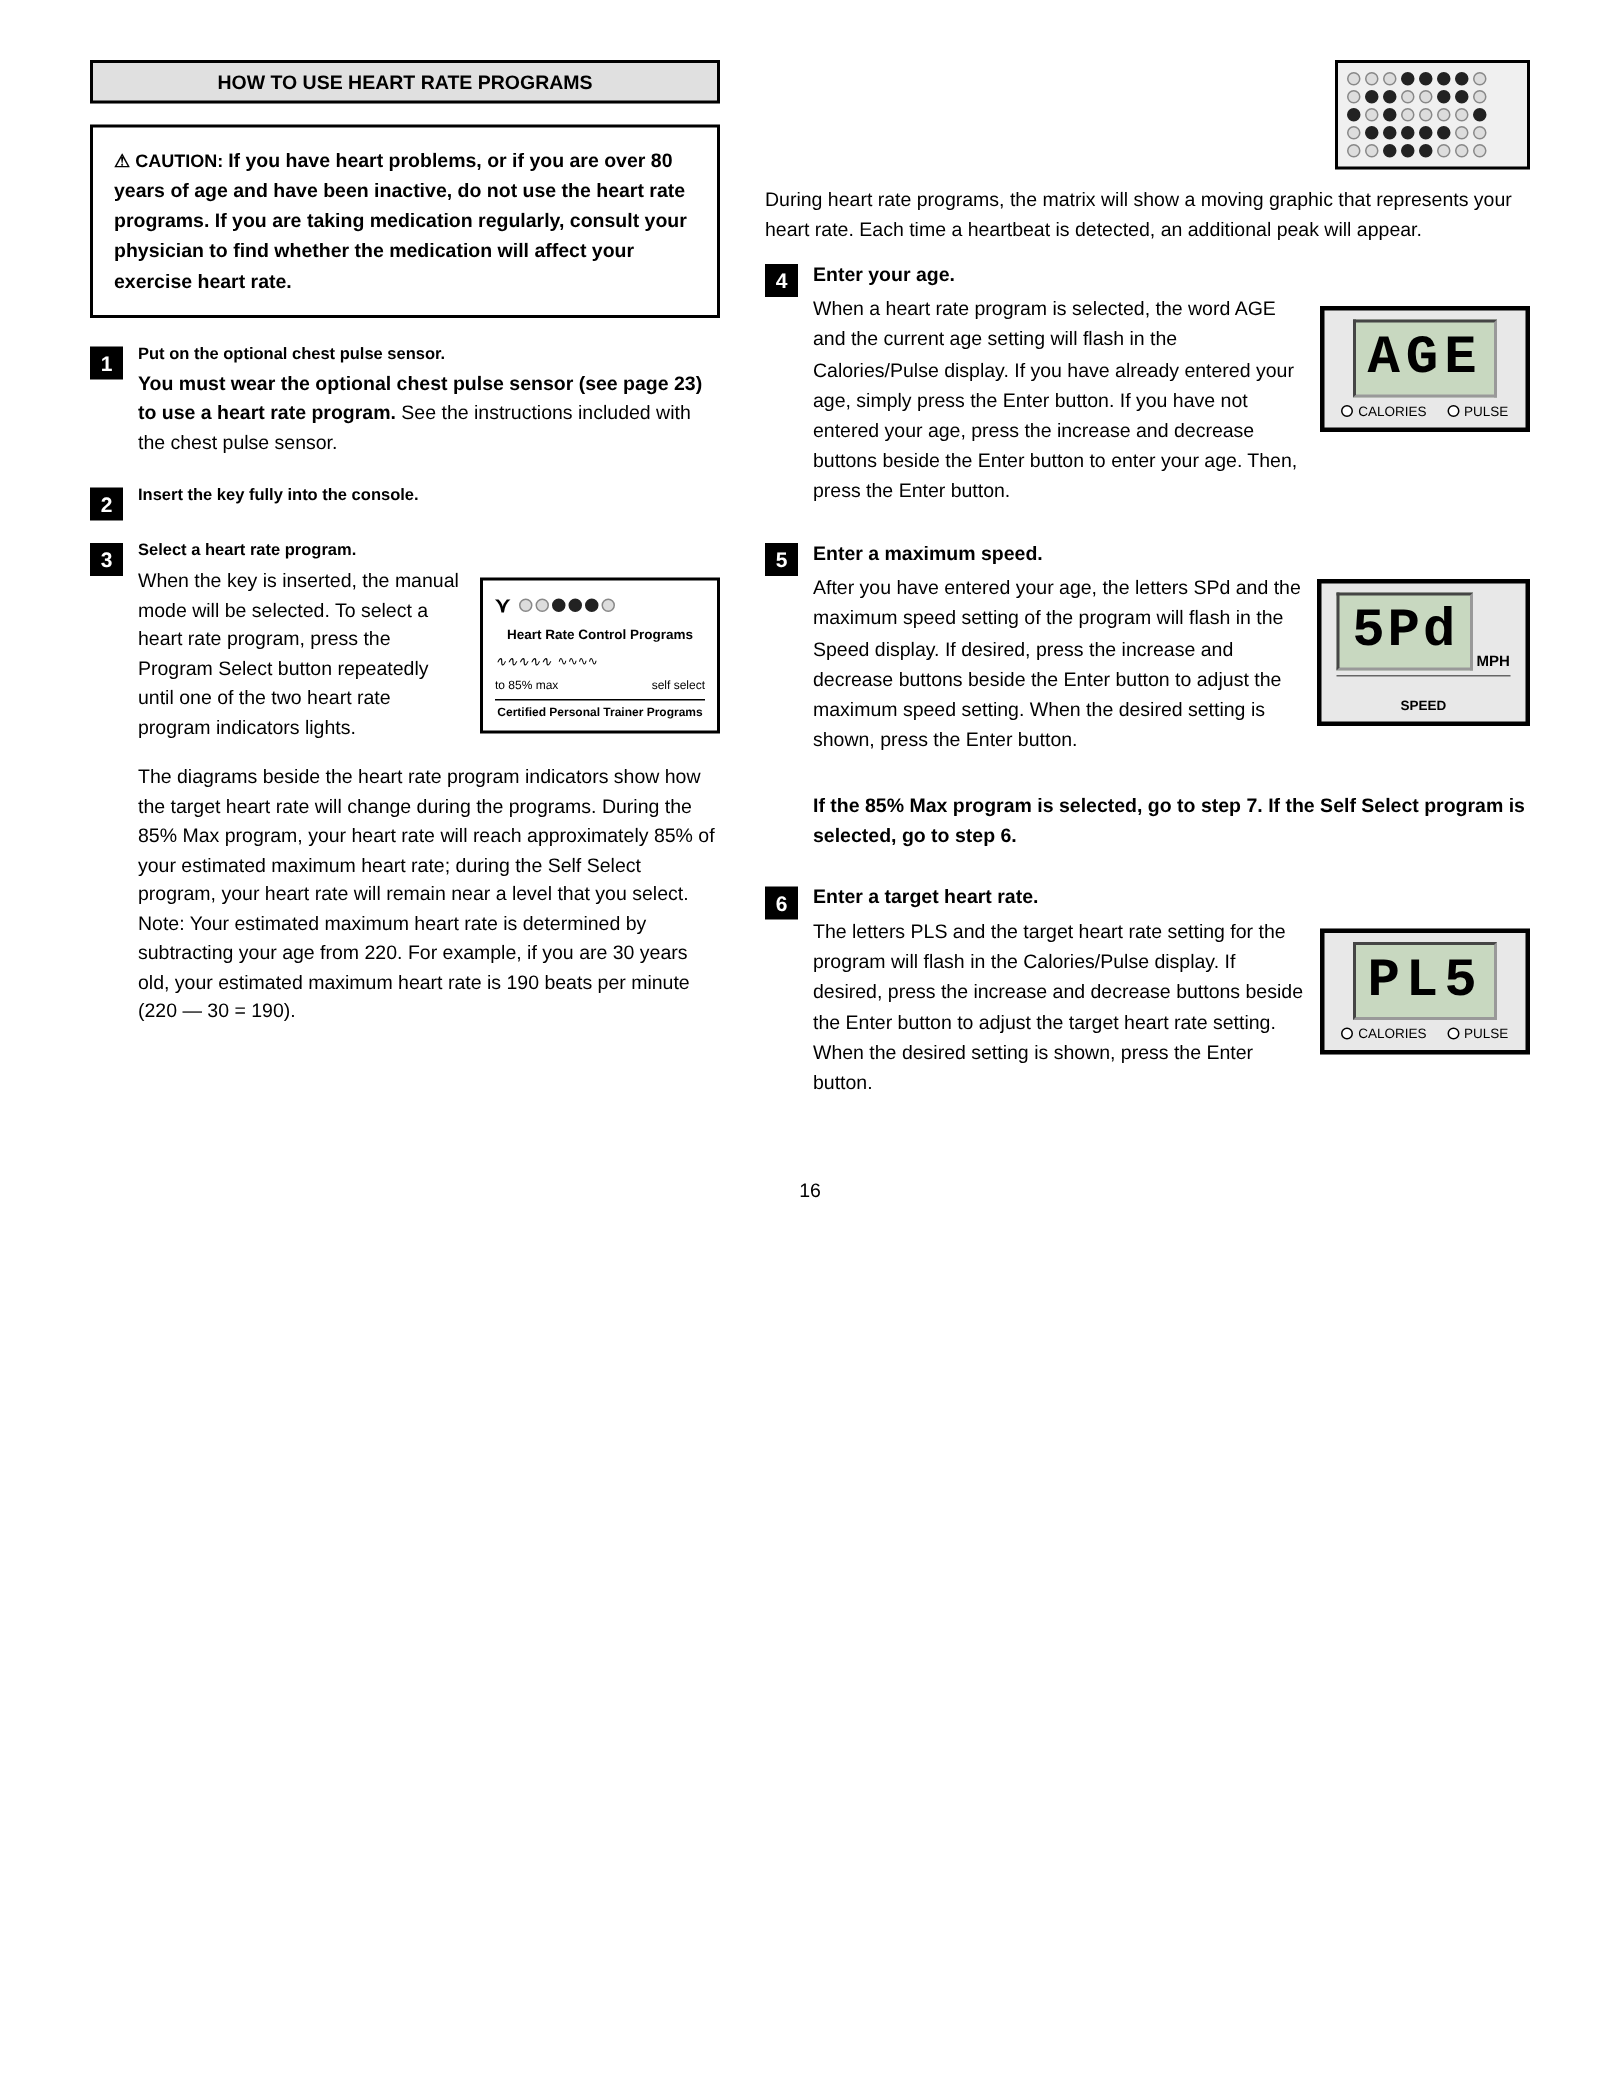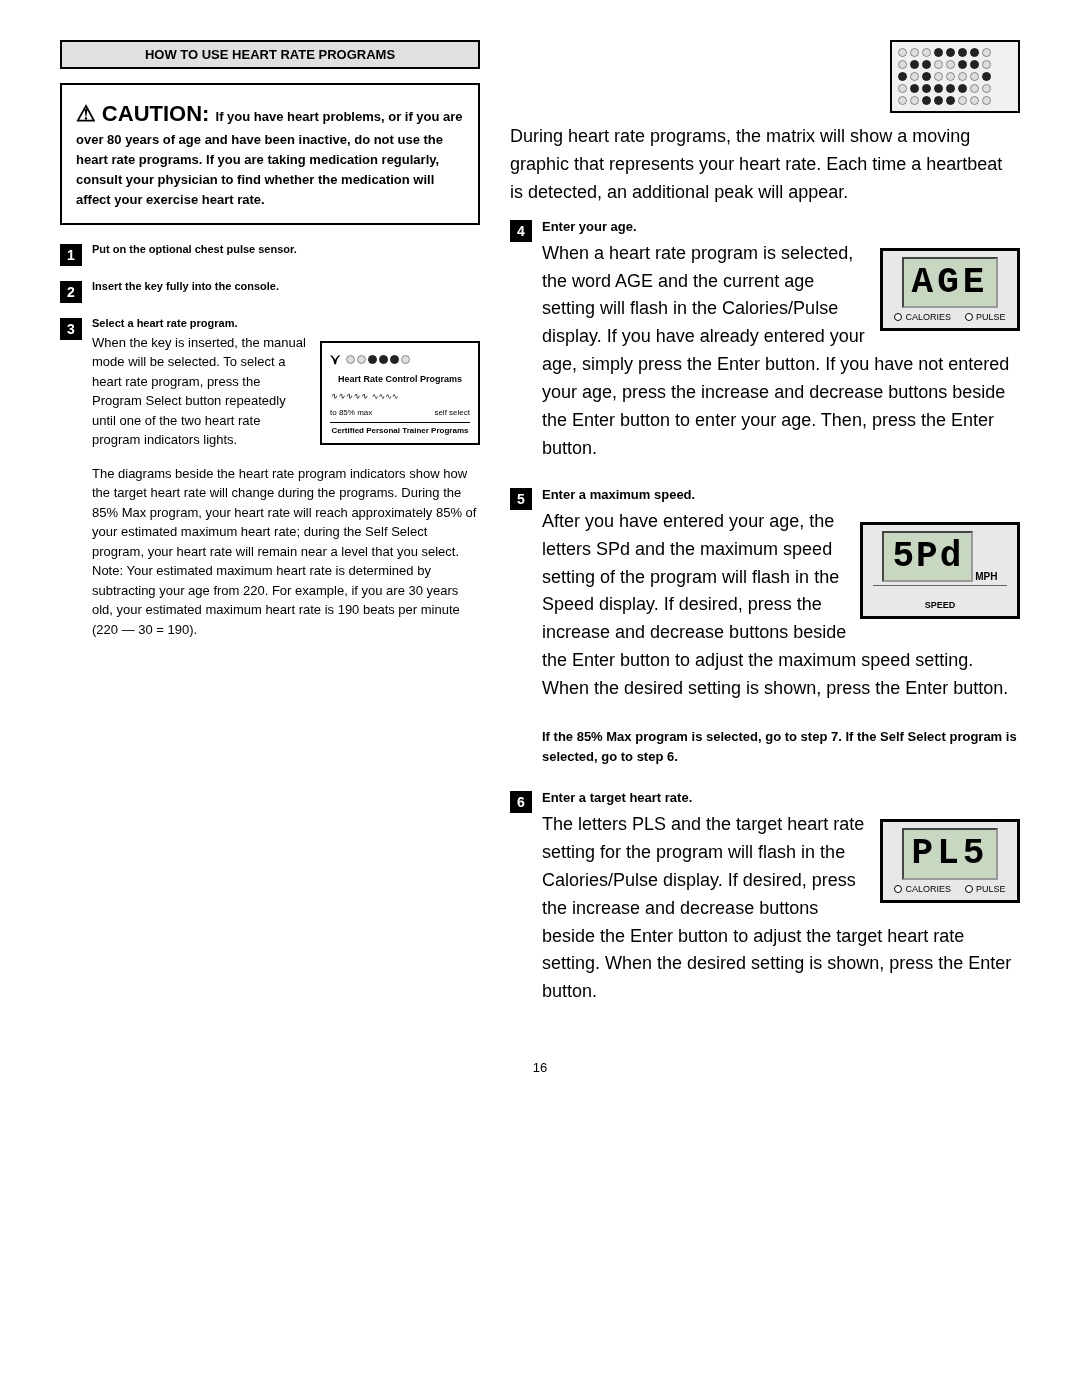--- a/index.html
+++ b/index.html
@@ -37,21 +37,21 @@
 
     
     .caution-box {
       border: 2px solid #000;
       padding: 12px 14px;
       margin-bottom: 18px;
       font-size: 13px;
       line-height: 1.5;
     }
     .caution-title {
-      font-size: 22px;
+      font-size: 12px;
       font-weight: bold;
     }
     .caution-text {
       font-size: 13px;
       line-height: 1.55;
     }
     .caution-text strong {
       font-weight: bold;
     }
 
@@ -158,23 +158,23 @@
       border-radius: 50%;
       border: 1.5px solid #000;
       background: #fff;
     }
 
     
     .speed-display {
       border: 3px solid #000;
       background: #e8e8e8;
       padding: 6px 10px;
-      width: 160px;
+      width: 142px;
       text-align: center;
-      margin: 14px 0;
+      margin: 4px 0;
     }
     .speed-digits {
       font-family: 'Courier New', monospace;
       font-size: 36px;
       font-weight: bold;
       letter-spacing: 2px;
       line-height: 1.1;
       background: #c8d8c0;
       border: 2px inset #999;
       padding: 4px 8px;
@@ -188,21 +188,21 @@
     .speed-bottom {
       font-size: 9px;
       font-weight: bold;
       margin-top: 3px;
       border-top: 1px solid #666;
       padding-top: 14px;
     }
 
     
     .right-para {
-      font-size: 18px;
+      font-size: 13px;
       line-height: 1.55;
       margin-bottom: 12px;
     }
     .right-step {
       display: flex;
       gap: 10px;
       margin-bottom: 12px;
       align-items: flex-start;
     }
     .right-step-content {
@@ -288,20 +288,23 @@
         </span>
         <span class="caution-text">
           <strong> If you have heart problems, or if you are over 80 years of age and have been inactive, do not use the heart rate programs. If you are taking medication regularly, consult your physician to find whether the medication will affect your exercise heart rate.</strong>
         </span>
       </div>
 
       <div class="step">
         <div class="step-number">1</div>
         <div class="step-content">
           <div class="step-title">Put on the optional chest pulse sensor.</div>
+          <div class="step-body">
+            <p><strong>You must wear the optional chest pulse sensor (see page 23) to use a heart rate program.</strong> See the instructions included with the chest pulse sensor.</p>
+          </div>
         </div>
       </div>
 
       <div class="step">
         <div class="step-number">2</div>
         <div class="step-content">
           <div class="step-title">Insert the key fully into the console.</div>
         </div>
       </div>
 

